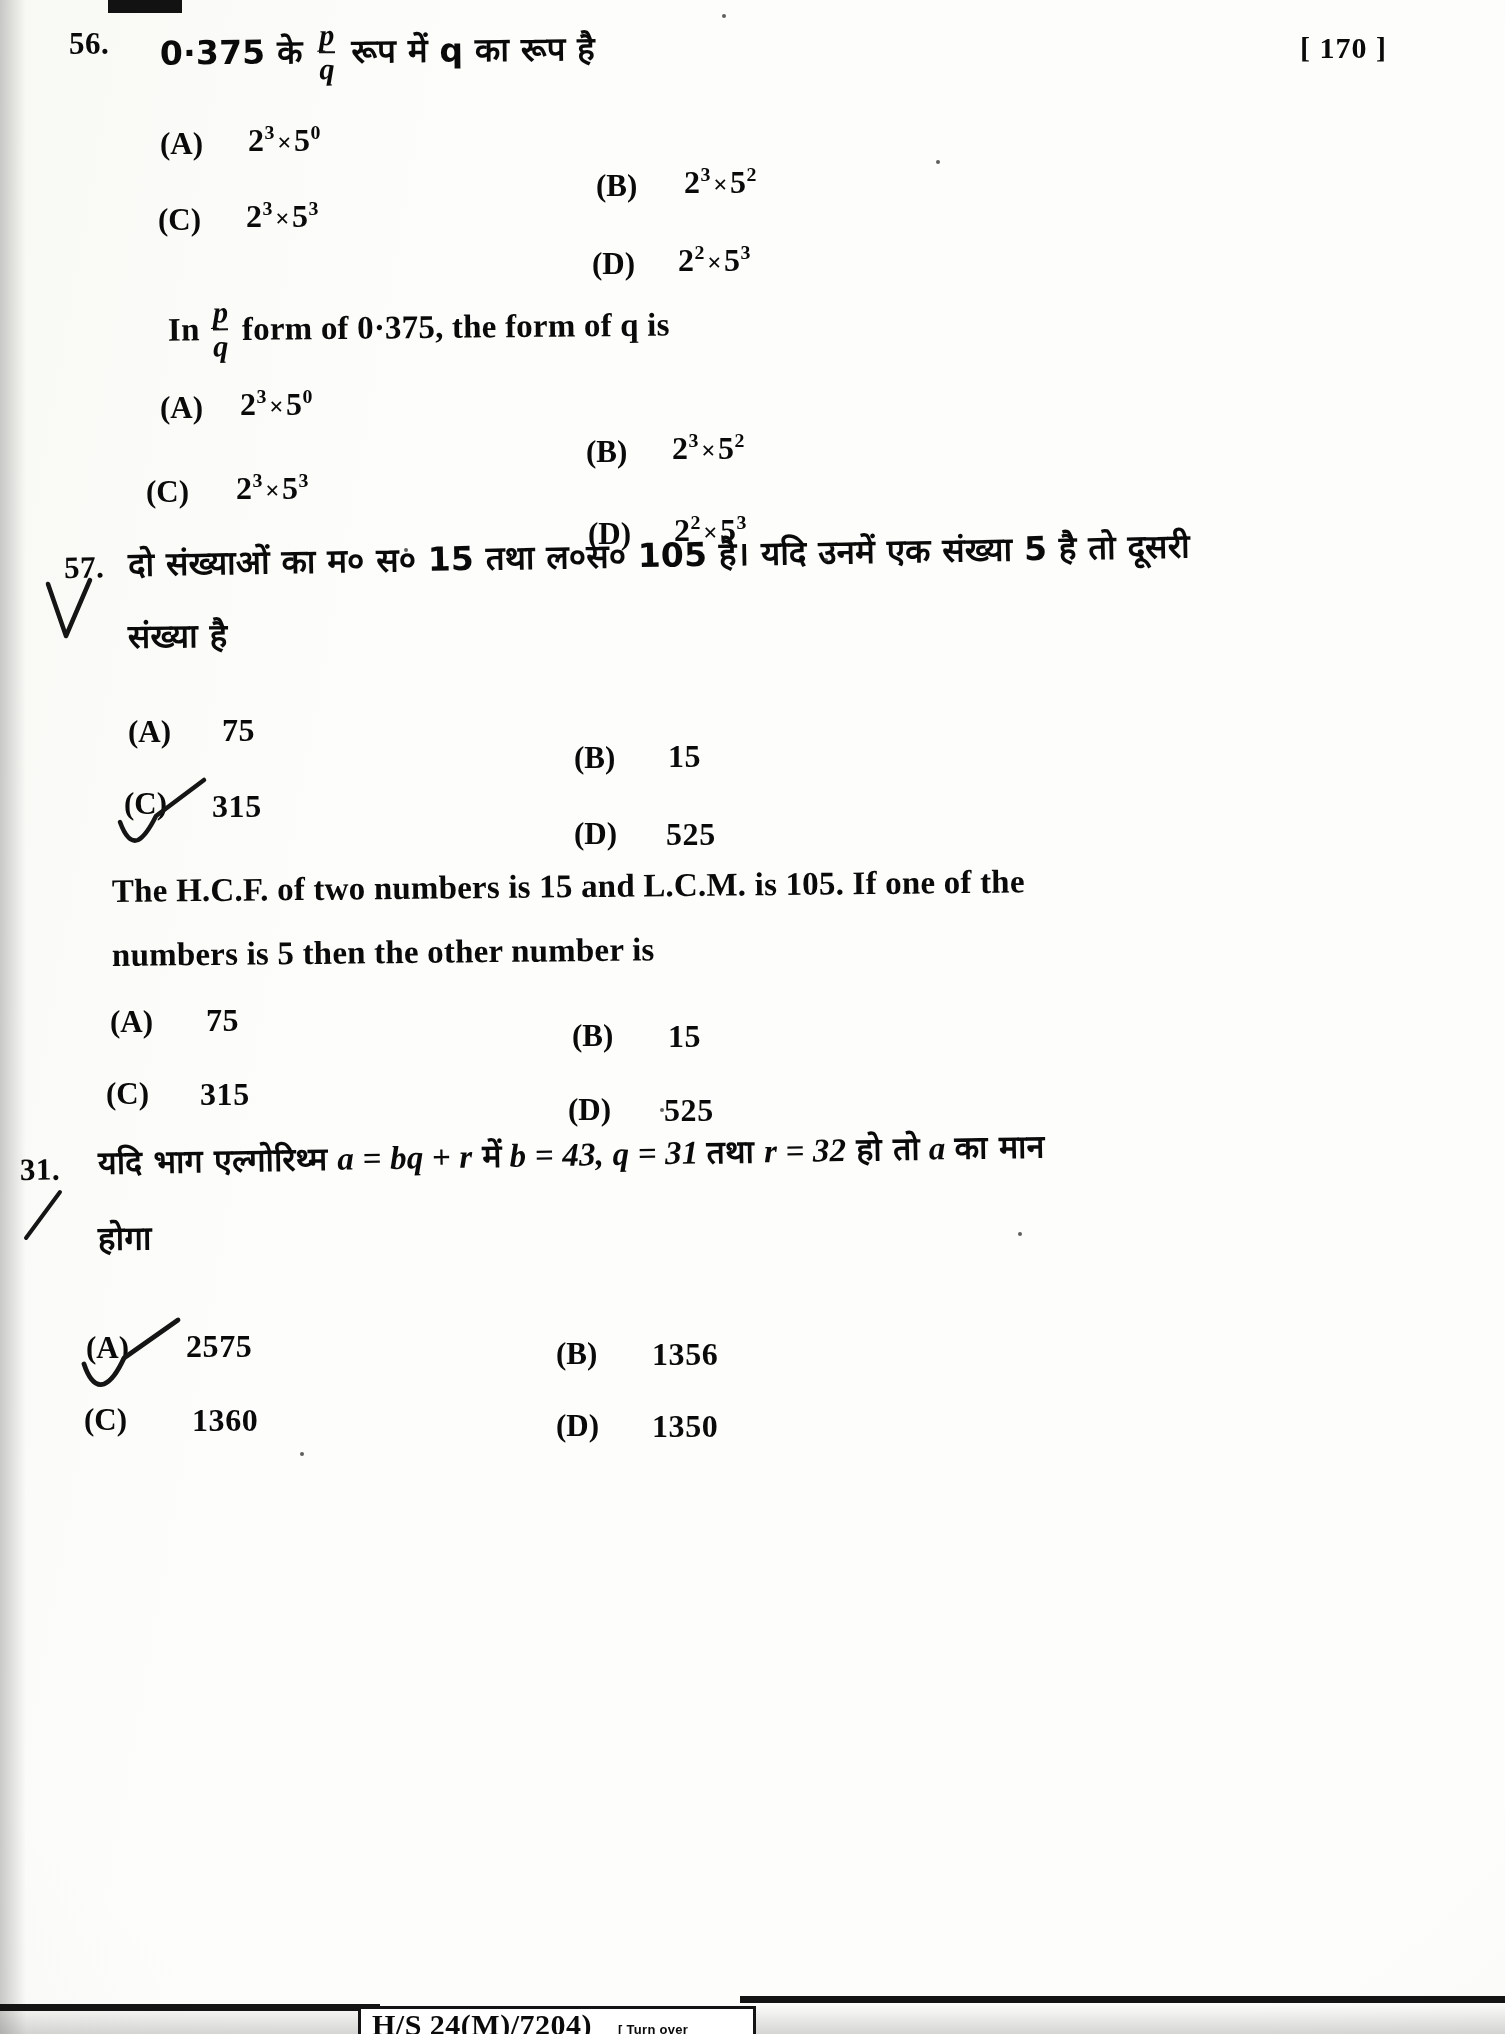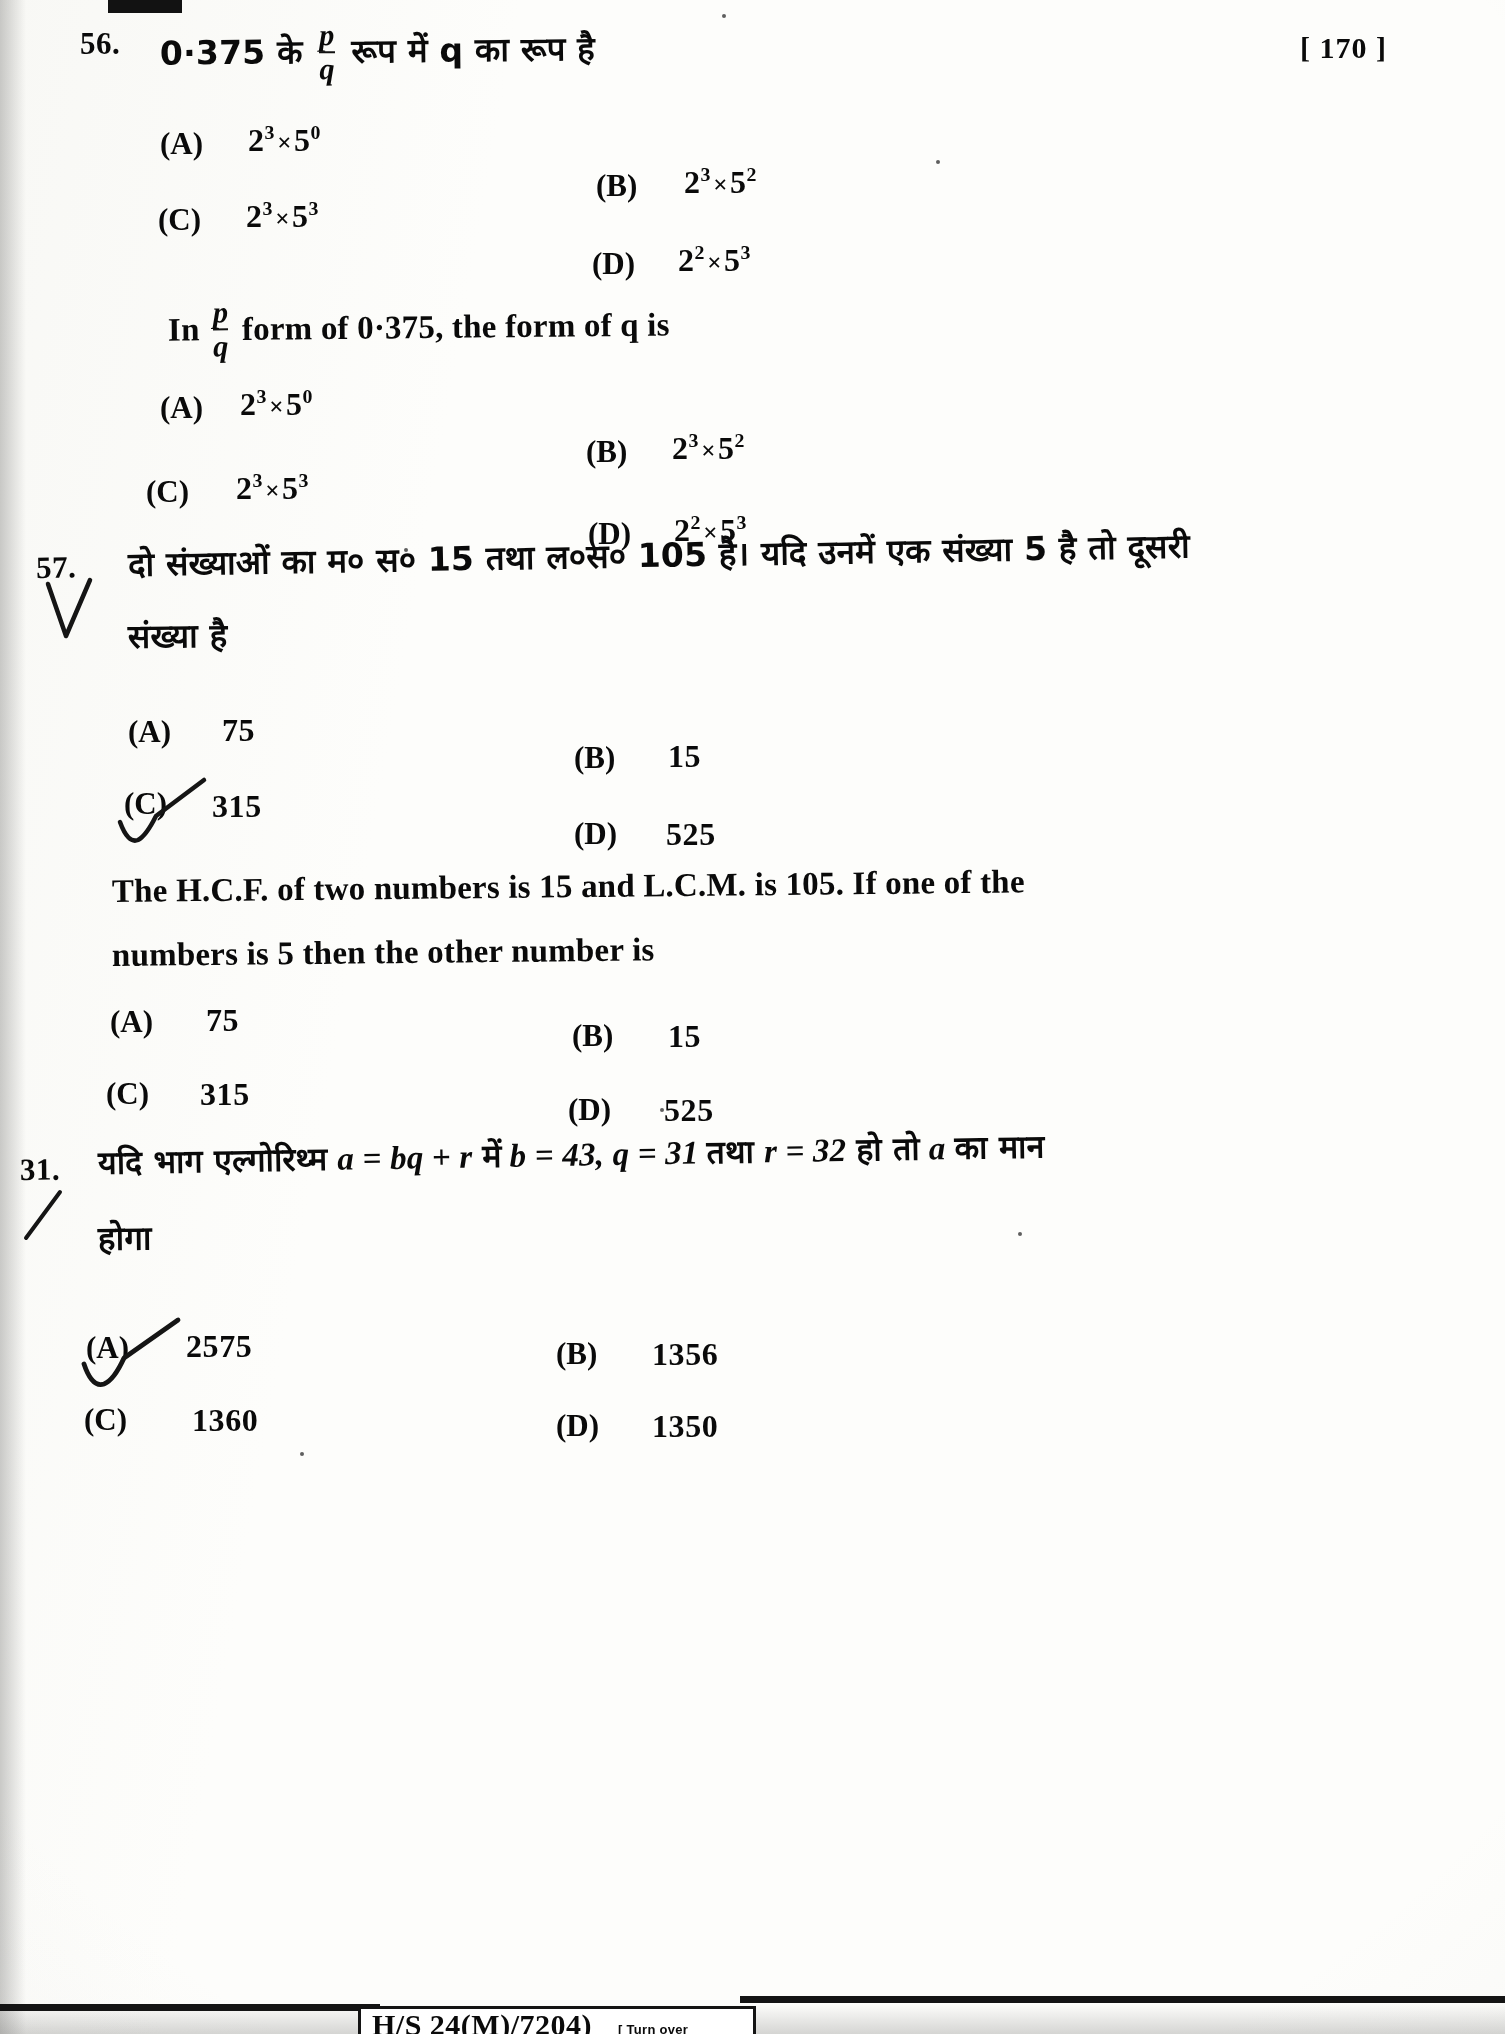--- a/index.html
+++ b/index.html
@@ -164,21 +164,21 @@
 <body>
 
 <div class="page">
 
   <div class="top-mark"></div>
   <div class="edge-shadow-left"></div>
   <div class="edge-shadow-bottom"></div>
 
   <div class="t pageno" style="left:1300px; top:32px;">[ 170 ]</div>
 
-  <div class="t qnum" style="left:80px; top:28px;">56.</div>
+  <div class="t qnum" style="left:69px; top:28px;">56.</div>
 
   <div class="t hindi skew1" style="left:160px; top:22px; font-size:33px;">
     <span>0·375 के</span>
     <span class="frac">
       <span class="num">p</span>
       <span class="bar"></span>
       <span class="den">q</span>
     </span>
     <span>रूप में q का रूप है</span>
   </div>
@@ -226,21 +226,21 @@
   <div class="t optlabel" style="left:146px; top:476px;">(C)</div>
   <div class="t optval" style="left:236px; top:472px;">
     <span>2</span><sup>3</sup><span class="times">×</span><span>5</span><sup>3</sup>
   </div>
 
   <div class="t optlabel" style="left:588px; top:518px;">(D)</div>
   <div class="t optval" style="left:674px; top:514px;">
     <span>2</span><sup>2</sup><span class="times">×</span><span>5</span><sup>3</sup>
   </div>
 
-  <div class="t qnum skew2" style="left:36px; top:552px;">57.</div>
+  <div class="t qnum skew2" style="left:64px; top:552px;">57.</div>
 
   <div class="t hindi skew2" style="left:128px; top:548px; font-size:33px;">दो संख्याओं का म० स० 15 तथा ल०स० 105 है। यदि उनमें एक संख्या 5 है तो दूसरी</div>
 
   <div class="t hindi skew1" style="left:128px; top:620px; font-size:33px;">संख्या है</div>
 
   <div class="pen" style="left:44px; top:578px;">
     <svg width="60" height="70" viewBox="0 0 60 70">
       <path d="M4 6 L22 58 L46 2" fill="none" stroke="#151515" stroke-width="4.5" stroke-linecap="round" stroke-linejoin="round"></path>
     </svg>
   </div>

